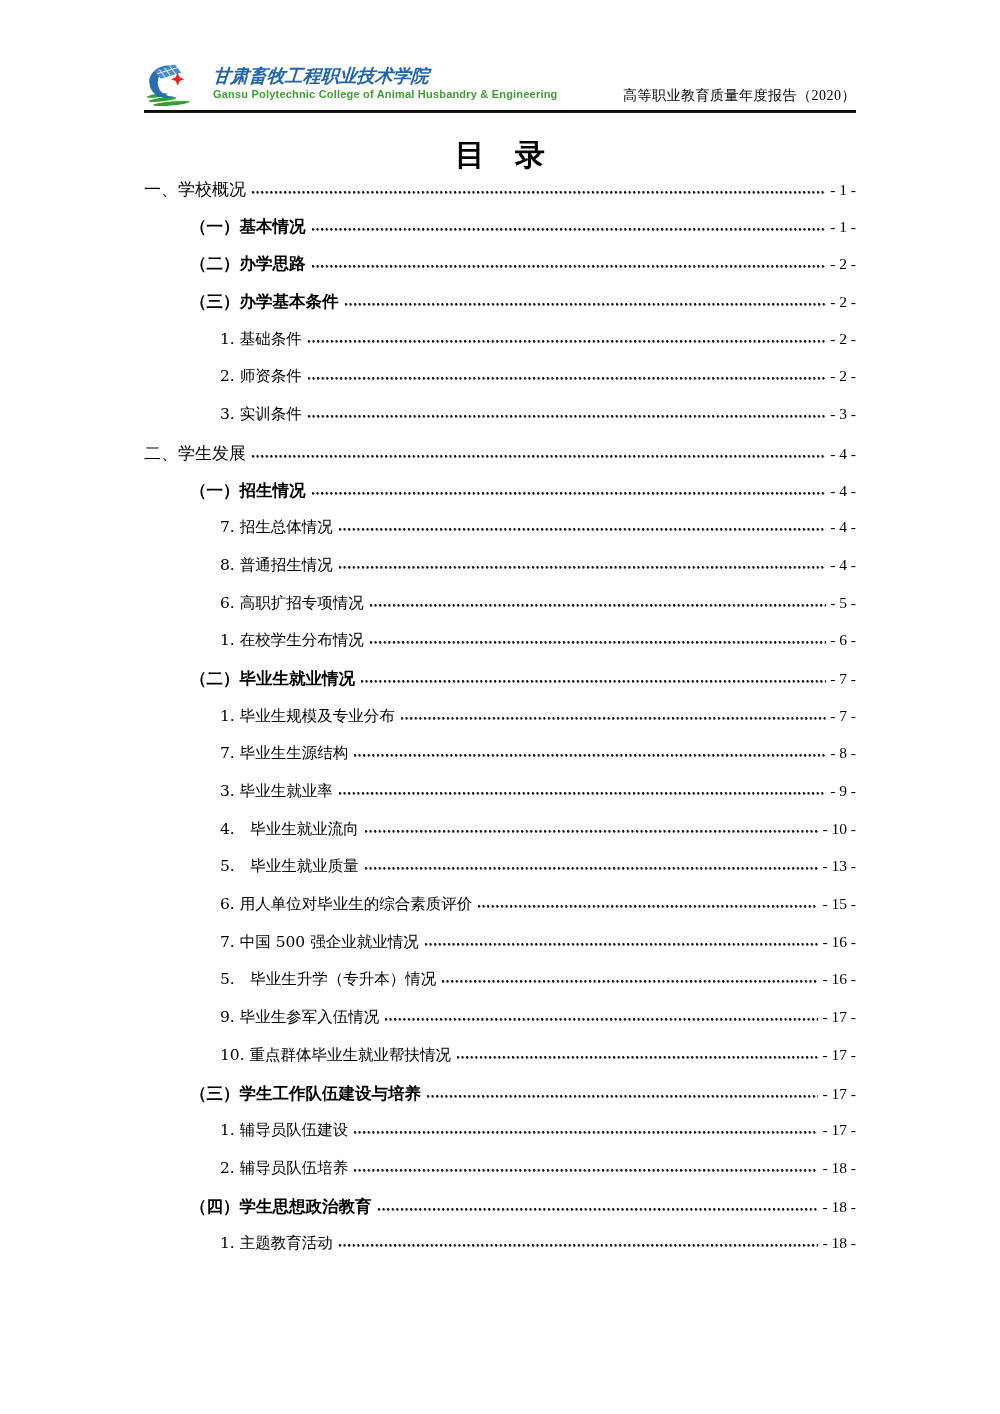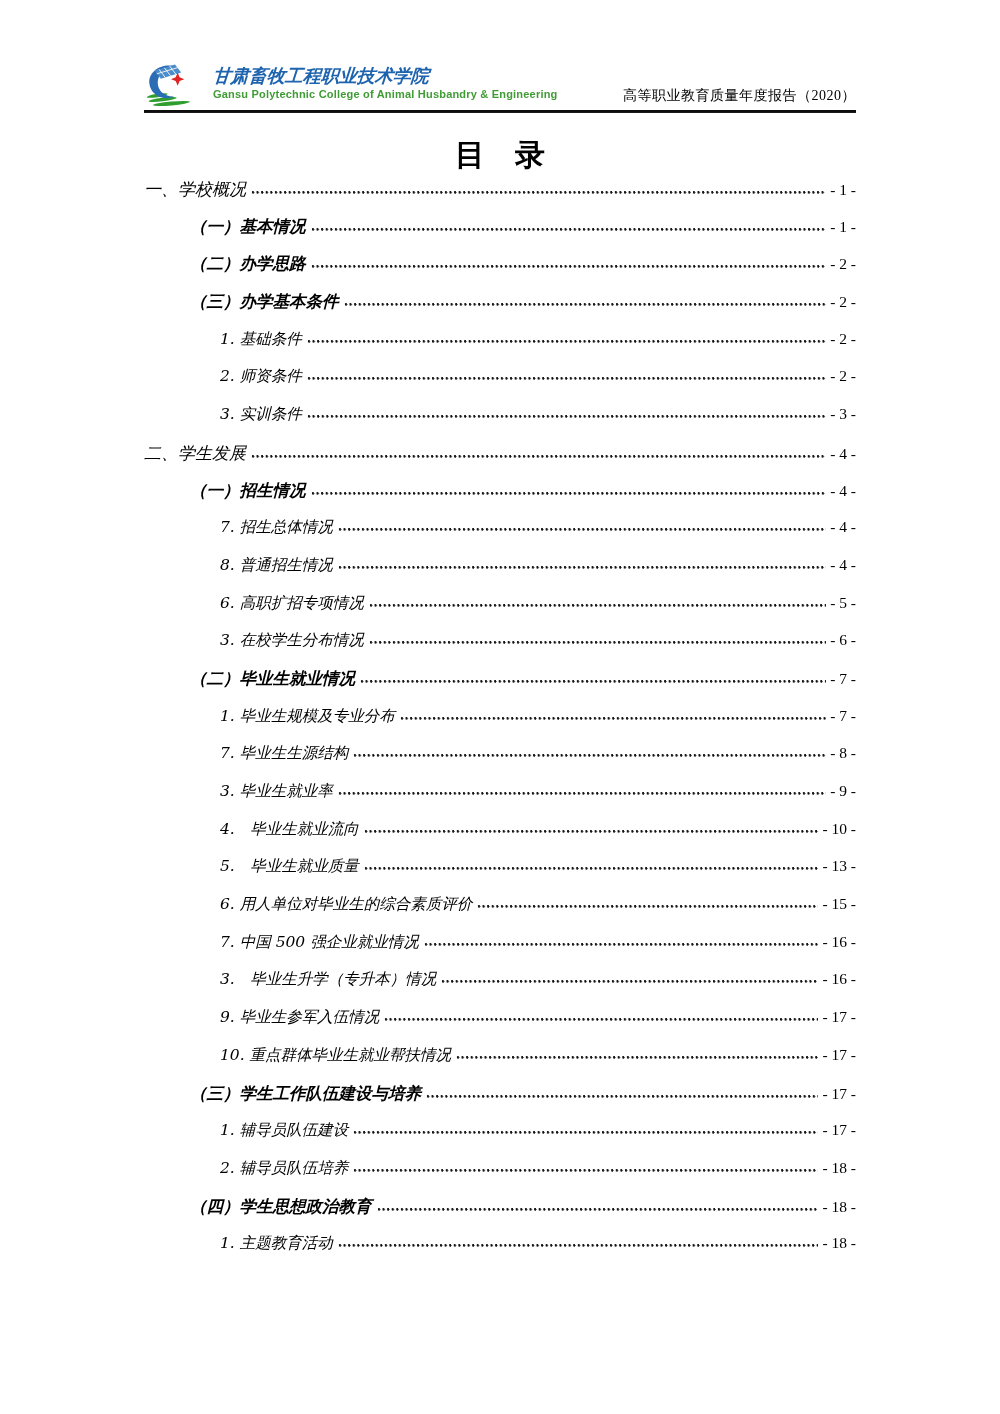--- a/index.html
+++ b/index.html
@@ -60,21 +60,21 @@
   }
 
   
   .toc { margin-top: 5px; }
   .toc-row {
     display: flex;
     align-items: baseline;
     height: 37.7px;
     cursor: pointer;
   }
-  .toc-label { white-space: nowrap; font-style: italic; }
+  .toc-label { white-space: nowrap; }
   .lvl1 { padding-left: 0; }
   .lvl2 { padding-left: 46px; }
   .lvl3 { padding-left: 76px; }
   .lvl1 .toc-label {
     font-family: "Liberation Serif", "DejaVu Serif", serif;
     font-size: 17px;
   }
   .lvl2 .toc-label {
     font-family: "DejaVu Sans", "Liberation Sans", sans-serif;
     font-weight: 700;
@@ -207,21 +207,21 @@
     <span class="toc-page">- 4 -</span>
   </div>
 
   <div class="toc-row lvl3">
     <span class="toc-label">6. 高职扩招专项情况</span>
     <span class="leader"></span>
     <span class="toc-page">- 5 -</span>
   </div>
 
   <div class="toc-row lvl3">
-    <span class="toc-label">3. 在校学生分布情况</span>
+    <span class="toc-label">1. 在校学生分布情况</span>
     <span class="leader"></span>
     <span class="toc-page">- 6 -</span>
   </div>
 
   <div class="toc-row lvl2">
     <span class="toc-label">（二）毕业生就业情况</span>
     <span class="leader"></span>
     <span class="toc-page">- 7 -</span>
   </div>
 
@@ -261,21 +261,21 @@
     <span class="toc-page">- 15 -</span>
   </div>
 
   <div class="toc-row lvl3">
     <span class="toc-label">7. 中国 500 强企业就业情况</span>
     <span class="leader"></span>
     <span class="toc-page">- 16 -</span>
   </div>
 
   <div class="toc-row lvl3">
-    <span class="toc-label">3.　毕业生升学（专升本）情况</span>
+    <span class="toc-label">5.　毕业生升学（专升本）情况</span>
     <span class="leader"></span>
     <span class="toc-page">- 16 -</span>
   </div>
 
   <div class="toc-row lvl3">
     <span class="toc-label">9. 毕业生参军入伍情况</span>
     <span class="leader"></span>
     <span class="toc-page">- 17 -</span>
   </div>
 

